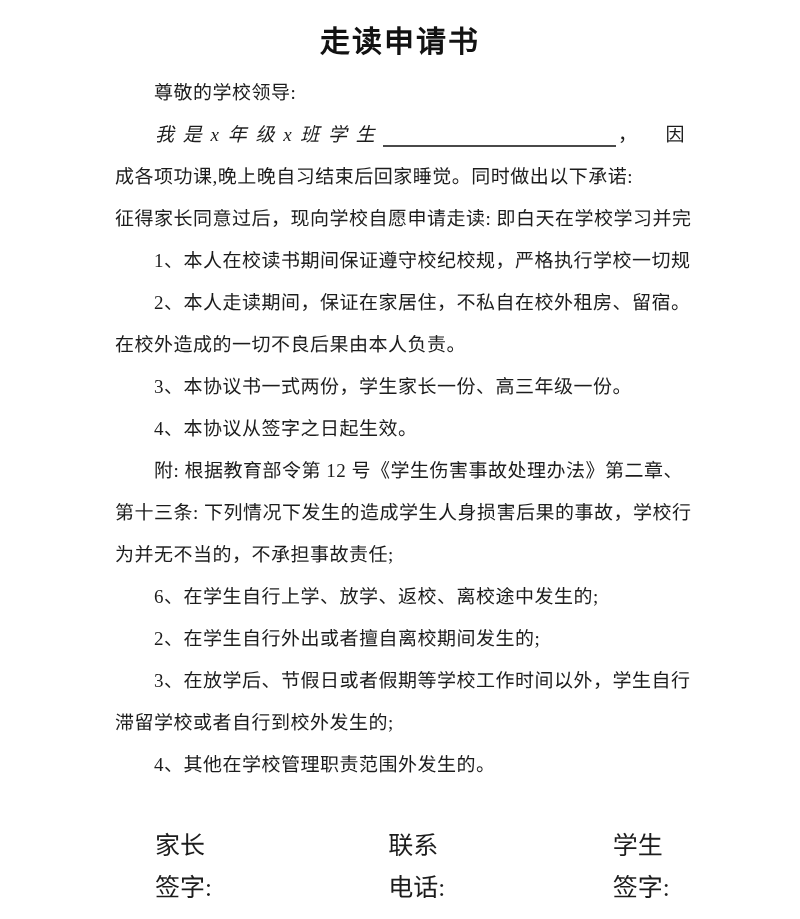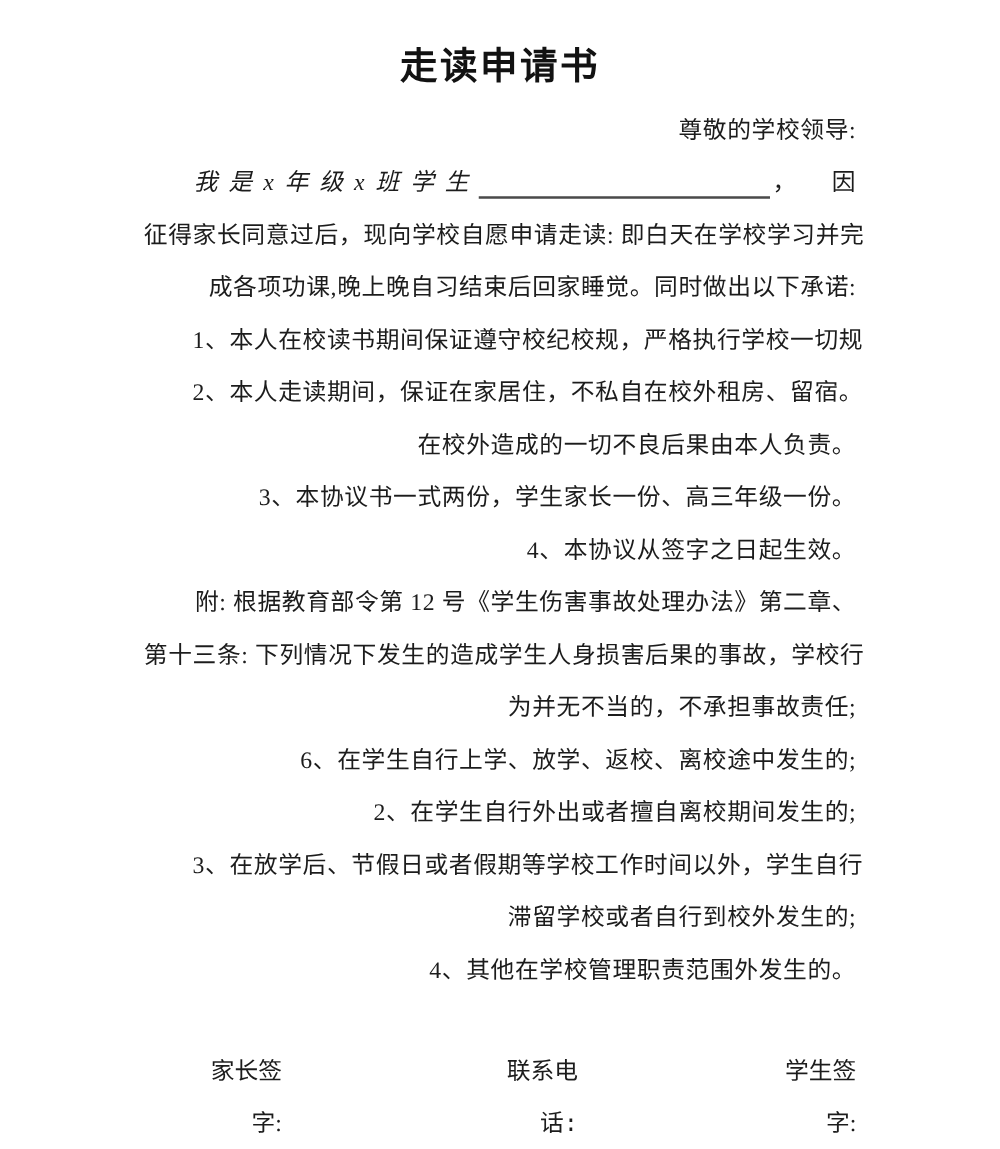--- a/index.html
+++ b/index.html
@@ -10,34 +10,33 @@
   .page {
     position: relative;
     width: 800px;
     height: 919px;
     background: #ffffff;
     overflow: hidden;
     font-family: "Liberation Serif", "DejaVu Serif", serif;
     color: #1c1c1c;
   }
   .doc-title {
-    padding-top: 32px;
+    padding-top: 20px;
     height: 44px;
     line-height: 44px;
     text-align: center;
     font-size: 30px;
     font-weight: 600;
     letter-spacing: 2px;
     color: #121212;
   }
   .doc-body {
     padding: 8px 115px 0 115px;
     width: 570px;
     font-size: 19px;
-    text-align: right;
   }
   .line {
     height: 42px;
     line-height: 42px;
     white-space: nowrap;
     letter-spacing: 0.5px;
   }
   .ind {
     text-indent: 39px;
   }
@@ -60,47 +59,47 @@
     min-width: 150px;
   }
   .intro .cause {
     margin-left: 28px;
   }
   .sig-row {
     display: flex;
     margin-top: 39px;
     height: 42px;
     line-height: 42px;
-    font-size: 19px;
+    font-size: 25px;
     gap: 44px;
   }
   .sig-1 { margin-left: 40px; }
-  .sig-2 { margin-left: 117px; font-family: Liberation Mono, monospace; }
+  .sig-2 { margin-left: 117px; }
   .sig-3 { margin-left: 108px; }
 </style>
 </head>
 <body>
 
 <div class="page">
 
   <div class="doc-title">走读申请书</div>
 
   <div class="doc-body">
 
     <div class="line ind">尊敬的学校领导:</div>
 
     <div class="line intro">
       <span class="pre">我 是 x 年 级 x 班 学 生</span>
       <span class="blank"></span>
       <span>，</span>
       <span class="cause">因</span>
     </div>
 
+    <div class="line">成各项功课,晚上晚自习结束后回家睡觉。同时做出以下承诺:</div>
     <div class="line">征得家长同意过后，现向学校自愿申请走读: 即白天在学校学习并完</div>
-    <div class="line">成各项功课,晚上晚自习结束后回家睡觉。同时做出以下承诺:</div>
     <div class="line ind">1、本人在校读书期间保证遵守校纪校规，严格执行学校一切规</div>
     <div class="line ind">2、本人走读期间，保证在家居住，不私自在校外租房、留宿。</div>
     <div class="line">在校外造成的一切不良后果由本人负责。</div>
     <div class="line ind">3、本协议书一式两份，学生家长一份、高三年级一份。</div>
     <div class="line ind">4、本协议从签字之日起生效。</div>
     <div class="line ind">附: 根据教育部令第 12 号《学生伤害事故处理办法》第二章、</div>
     <div class="line">第十三条: 下列情况下发生的造成学生人身损害后果的事故，学校行</div>
     <div class="line">为并无不当的，不承担事故责任;</div>
     <div class="line ind">6、在学生自行上学、放学、返校、离校途中发生的;</div>
     <div class="line ind">2、在学生自行外出或者擅自离校期间发生的;</div>

